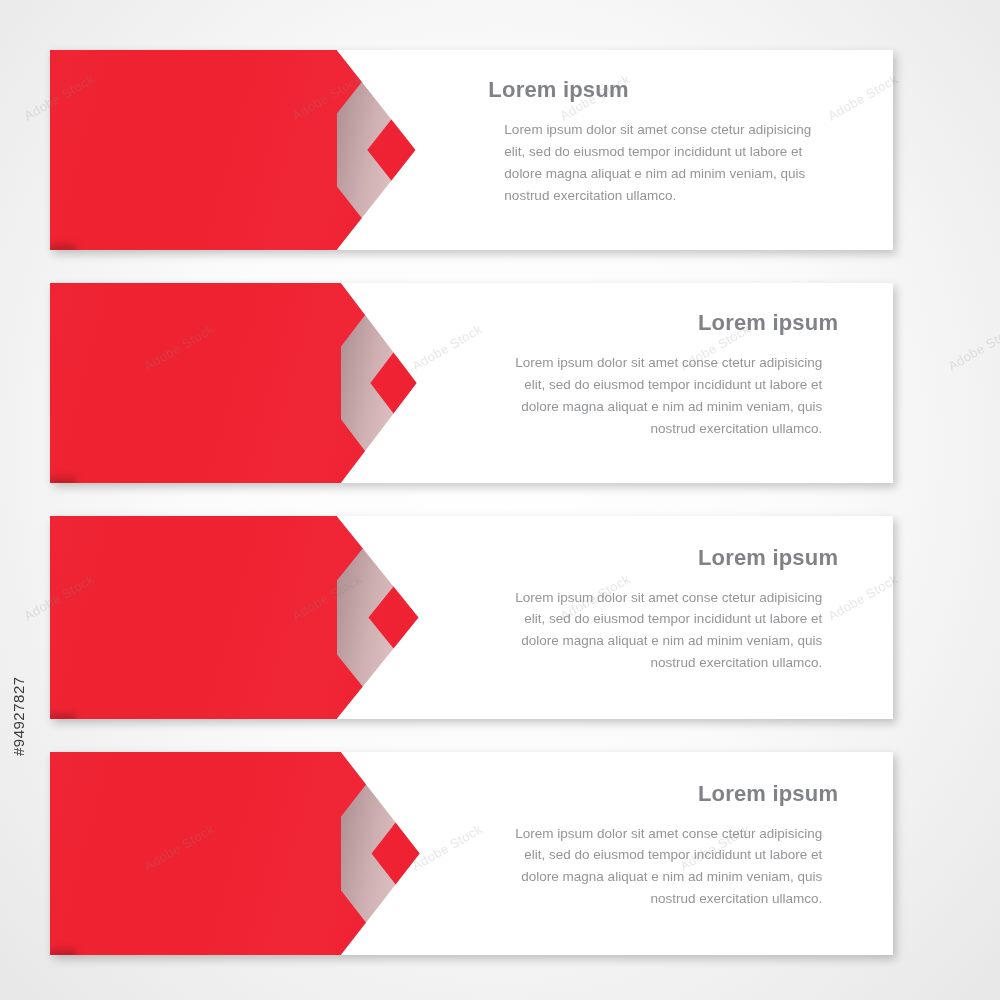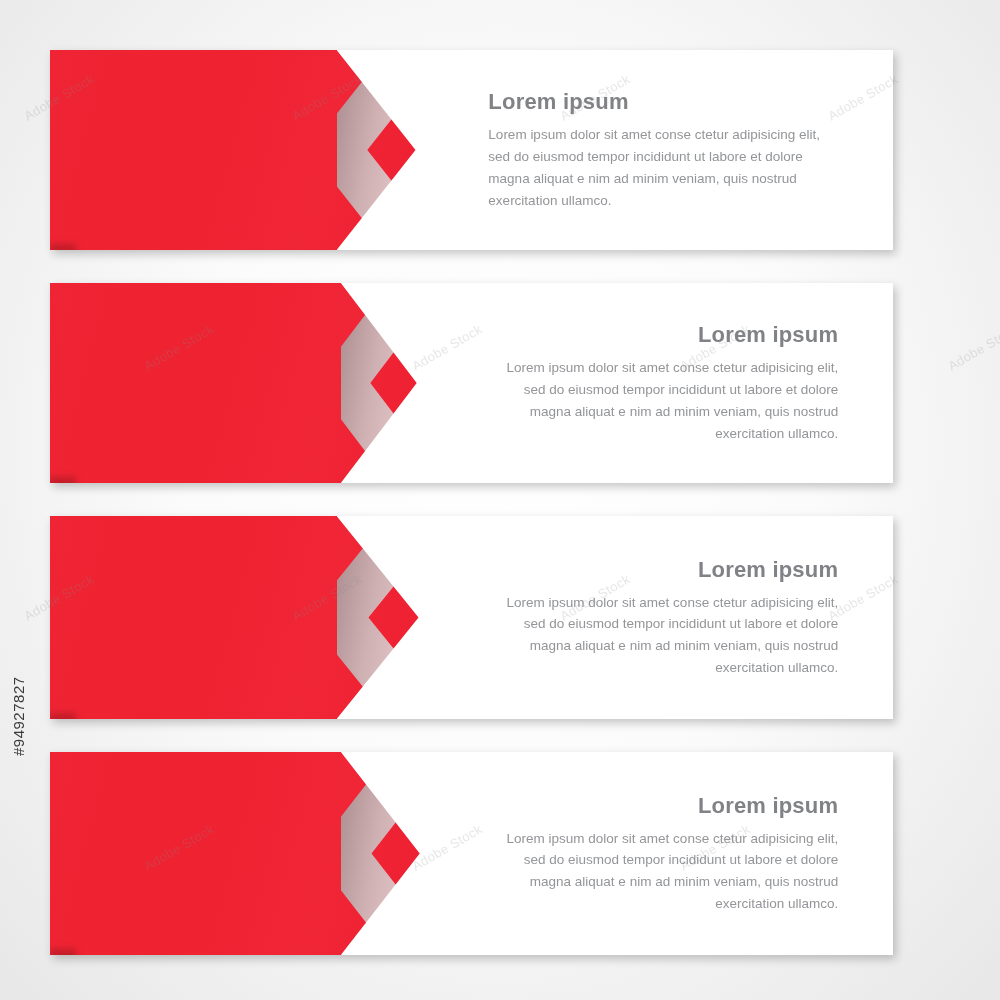--- a/index.html
+++ b/index.html
@@ -134,21 +134,21 @@
     color: #808285;
     font-size: 22px;
     font-weight: bold;
     margin: 0 0 9px 0;
     letter-spacing: 0.2px;
   }
   .body-text {
     color: #939598;
     font-size: 13.5px;
     line-height: 1.62;
-    margin: 0;
+    margin: 16px;
   }
 
   
   #banner-1 { top: 50px;  height: 200px; }
   #banner-2 { top: 283px; height: 200px; }
   #banner-3 { top: 516px; height: 203px; }
   #banner-4 { top: 752px; height: 203px; }
 
   #banner-1 .red-block { width: 45.5%; }
   #banner-1 .chevron,

